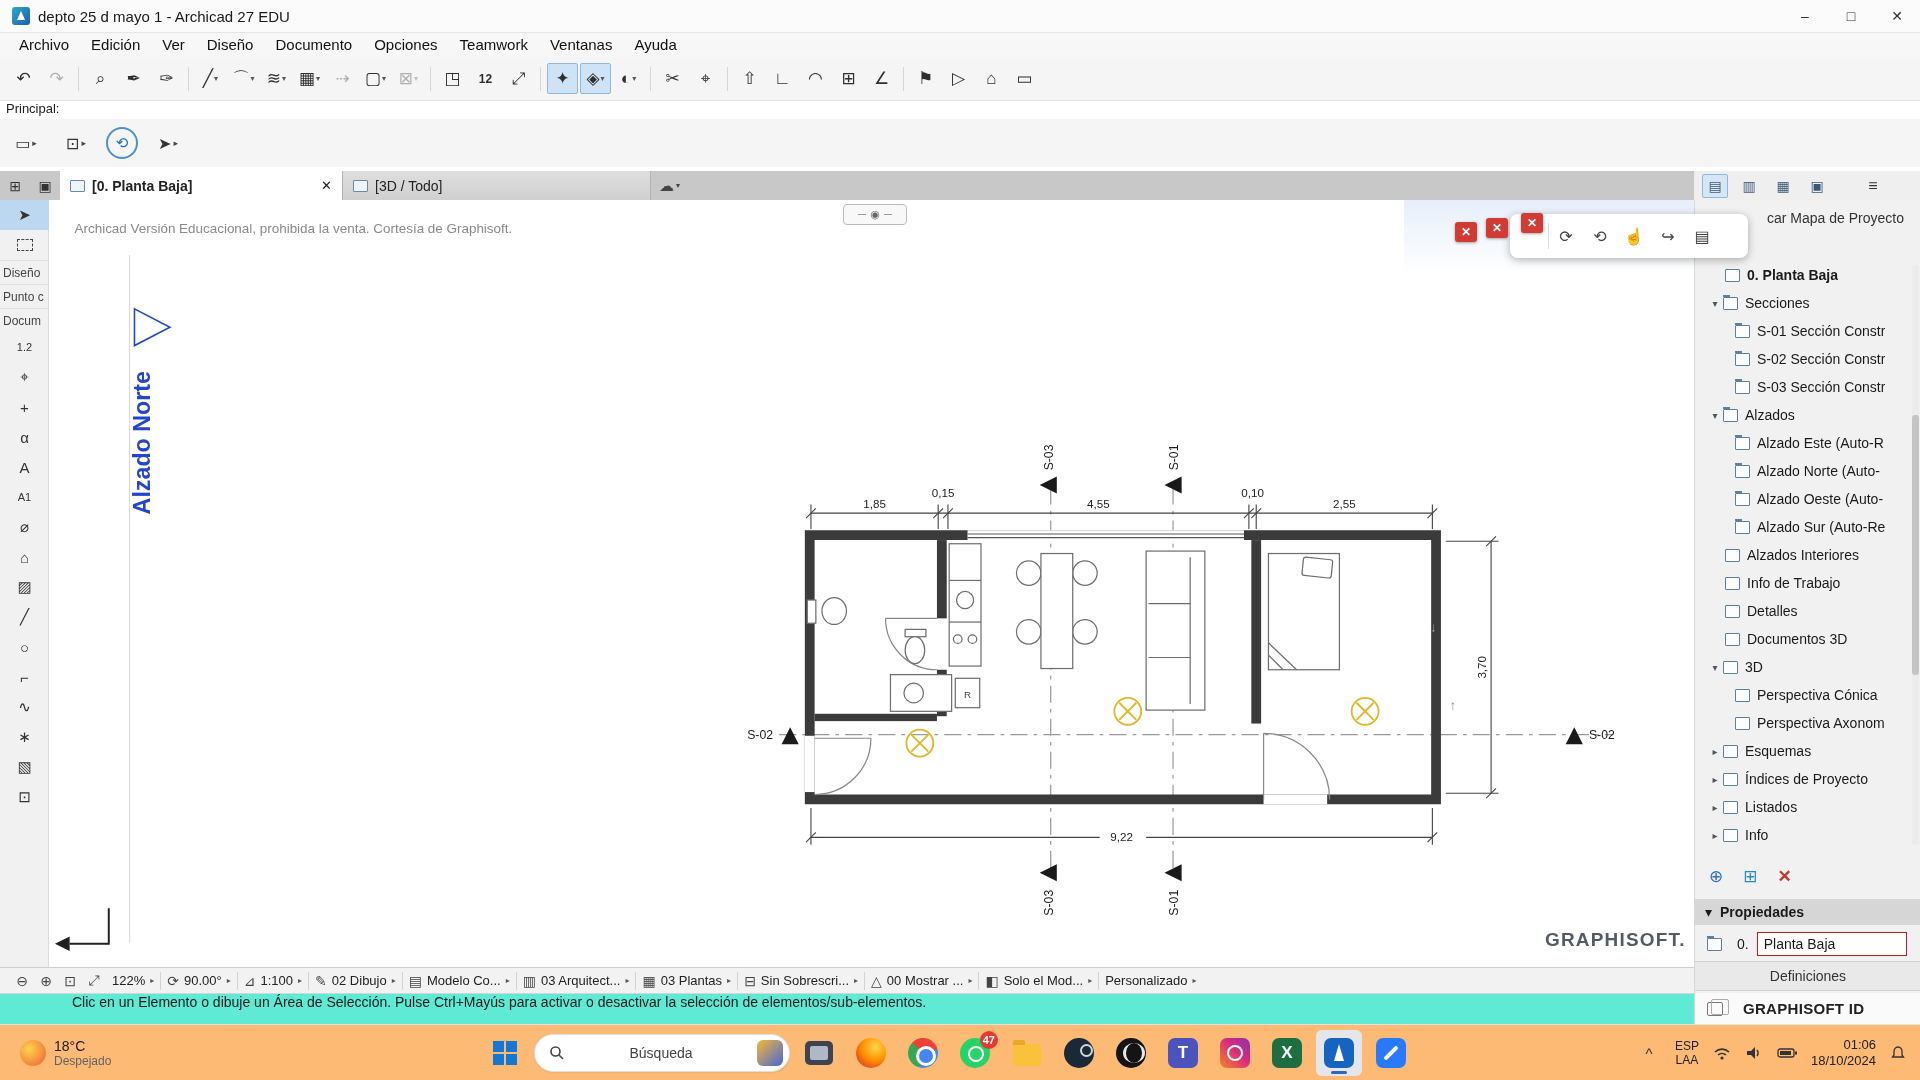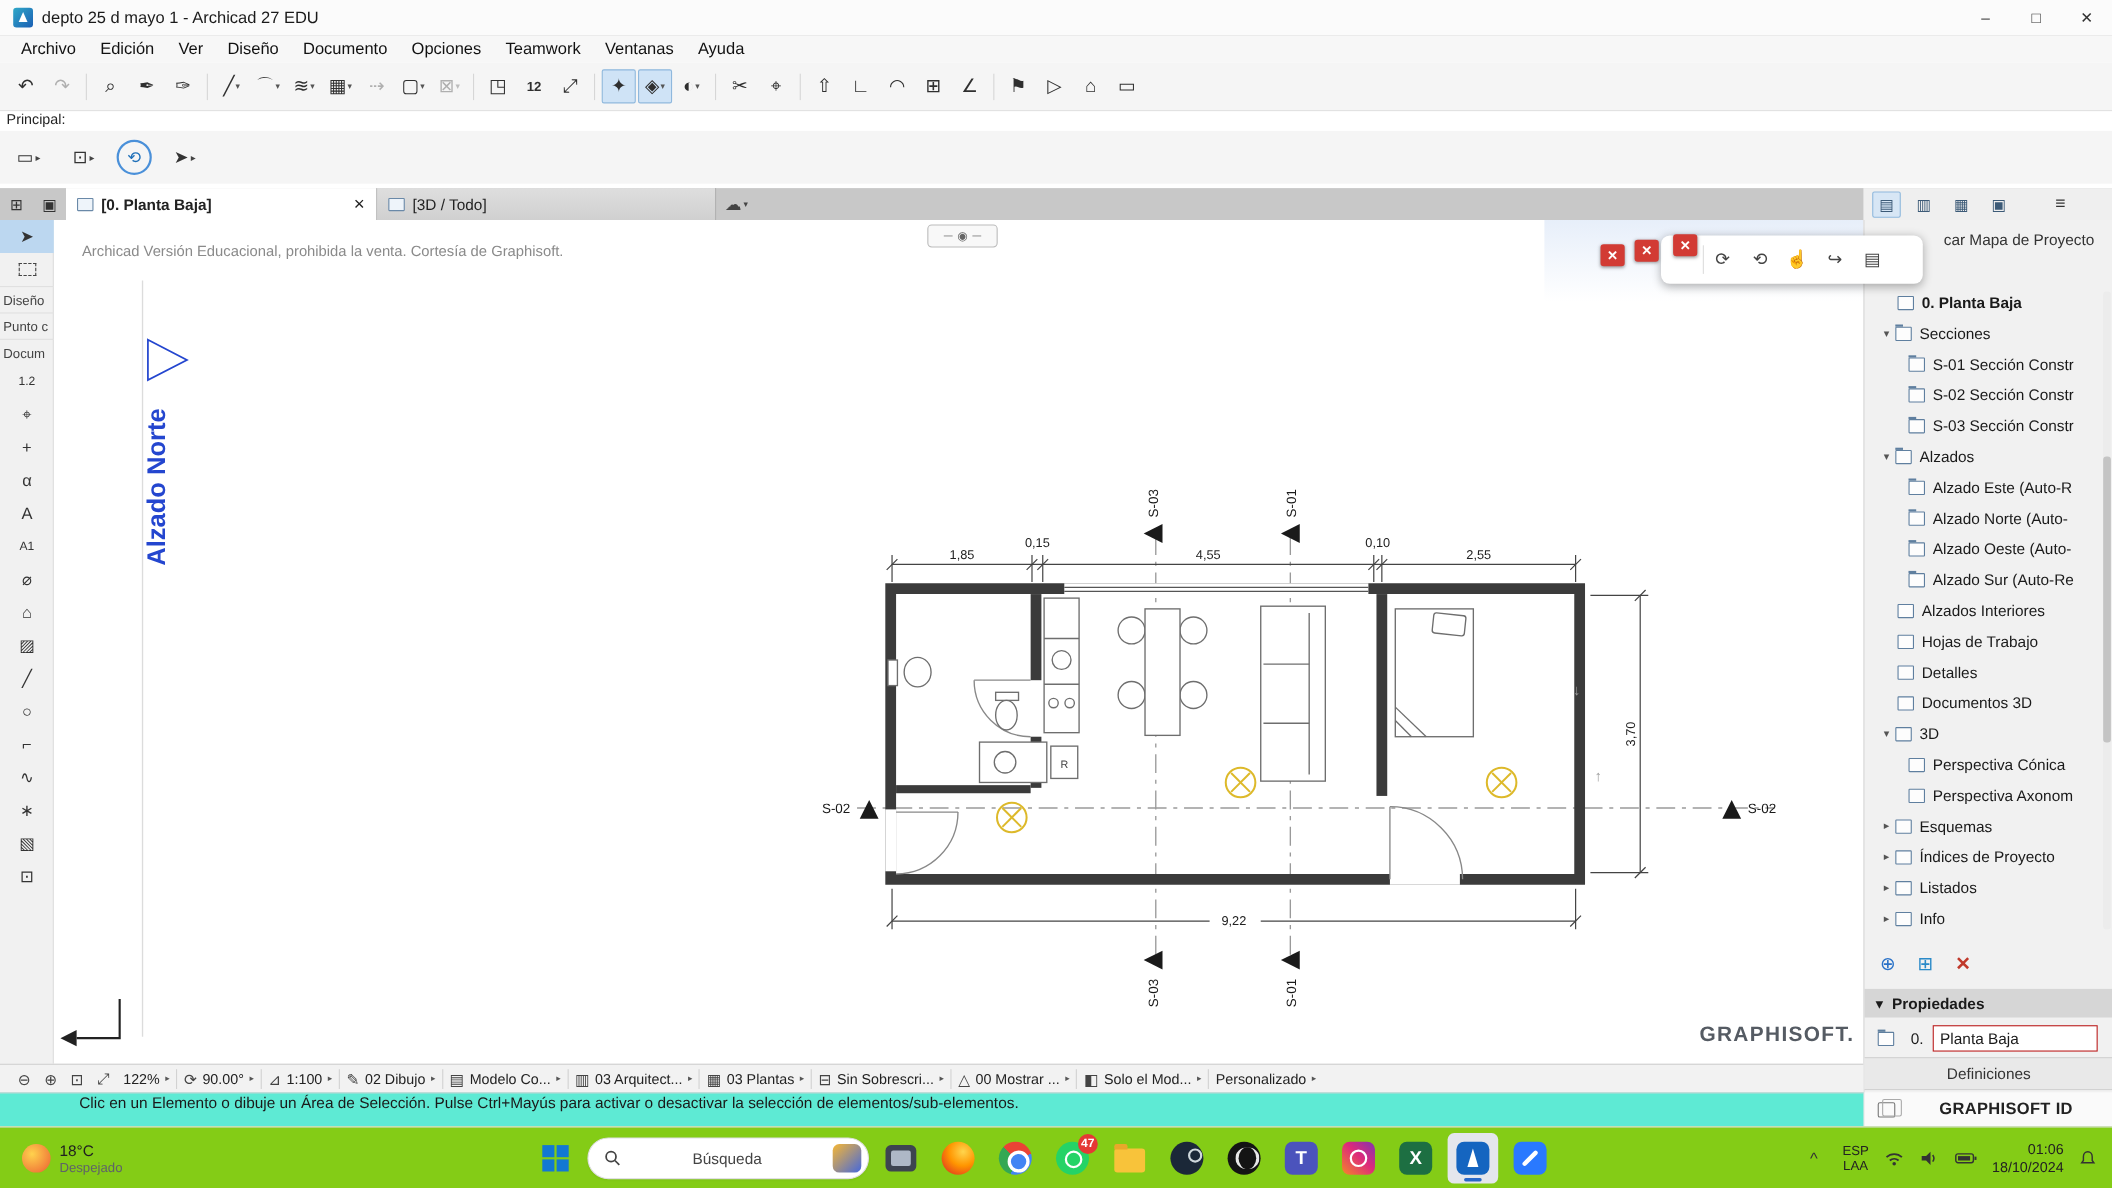--- a/index.html
+++ b/index.html
@@ -85,35 +85,35 @@
   .tcbtn{font-size:17px}
   .tc-add{color:#2a72c8}.tc-table{color:#2a8ac8}.tc-del{color:#c0392b;font-weight:bold}
   .propshdr{position:absolute;top:699px;left:0;width:226px;height:26px;background:#d6d6d6;display:flex;align-items:center;gap:8px;padding-left:10px;font-size:14px}
   .propshdr .hl{font-weight:bold}
   .propsrow{position:absolute;top:729px;left:0;width:226px;height:30px;display:flex;align-items:center;padding-left:12px;font-size:14px;gap:8px}
   .propfield{width:150px;height:24px;background:#fff;border:1px solid #b91c1c;display:flex;align-items:center;padding-left:6px}
   .defbar{position:absolute;top:761px;left:0;width:226px;height:30px;background:#e9e9e9;border-top:1px solid #d2d2d2;border-bottom:1px solid #d2d2d2;display:flex;align-items:center;justify-content:center;font-size:14px;color:#333}
   .idbar{position:absolute;top:793px;left:0;width:226px;height:31px;background:#fafafa;display:flex;align-items:center;gap:8px;padding-left:12px}
   .idico{width:16px;height:14px;border:1px solid #777;border-radius:2px;position:relative}
   .idico::after{content:"";position:absolute;left:3px;top:-4px;width:16px;height:14px;border:1px solid #aaa;border-radius:2px}
-  .idtext{font-weight:bold;font-size:15px;color:#222;letter-spacing:.3px;margin-left:32px}
+  .idtext{font-weight:bold;font-size:15px;color:#222;letter-spacing:.3px;margin-left:12px}
 
   
   .statusbar{position:absolute;left:0;top:967px;width:1694px;height:26px;background:#f2f2f2;border-top:1px solid #cfcfcf;display:flex;align-items:center;padding-left:10px;font-size:13px;color:#222}
   .sgroup{display:flex;align-items:center;gap:5px;padding:0 6px}
   .sicon{font-size:14px;color:#444}
   .sarr{font-size:8px;color:#555}
   .ssep{width:1px;height:18px;background:#d2d2d2}
   .zbtn{width:24px;text-align:center;font-size:14px;color:#444}
 
   
   .hintbar{position:absolute;left:0;top:993px;width:1694px;height:31px;background:#5eead4;border-top:1px solid #d5d5d5;display:flex;align-items:flex-start;padding-left:72px;font-size:14px;color:#1a1a1a}
 
   
-  .taskbar{position:absolute;left:0;top:1024px;width:1920px;height:56px;background:#84cc16;border-top:1px solid #e1e2e6}
+  .taskbar{position:absolute;left:0;top:1024px;width:1920px;height:56px;background:#fdba74;border-top:1px solid #e1e2e6}
   .weather{position:absolute;left:12px;top:0;height:56px;display:flex;align-items:center;gap:8px;padding:0 8px}
   .sunic{width:26px;height:26px;border-radius:50%;background:radial-gradient(circle at 35% 35%,#ffd24d,#f2823a 70%,#e05a2b)}
   .wtemp{font-size:14px;color:#202020}
   .wdesc{font-size:12px;color:#5f6368}
   .centericons{position:absolute;left:482px;top:0;height:56px;display:flex;align-items:center;gap:6px}
   .tkbtn{width:46px;height:46px;border-radius:6px;display:flex;align-items:center;justify-content:center;position:relative}
   .tkbtn.active{background:#e4e6ec}
   .tkbtn.active::after{content:"";position:absolute;bottom:2px;left:15px;width:16px;height:3px;border-radius:2px;background:#2868c8}
   .winlogo{width:24px;height:24px;display:grid;grid-template-columns:11px 11px;grid-template-rows:11px 11px;gap:2px}
   .winlogo span{background:#1278d3}
@@ -629,21 +629,21 @@
     <div class="trow lv2">
         <span class="ticon fold"></span>
         <span class="tlabel">Alzado Sur (Auto-Re</span>
       </div>
     <div class="trow lv1">
         <span class="ticon"></span>
         <span class="tlabel">Alzados Interiores</span>
       </div>
     <div class="trow lv1">
         <span class="ticon"></span>
-        <span class="tlabel">Hojas de Trabajo</span>
+        <span class="tlabel">Info de Trabajo</span>
       </div>
     <div class="trow lv1">
         <span class="ticon"></span>
         <span class="tlabel">Detalles</span>
       </div>
     <div class="trow lv1">
         <span class="ticon"></span>
         <span class="tlabel">Documentos 3D</span>
       </div>
     <div class="trow lv0">

